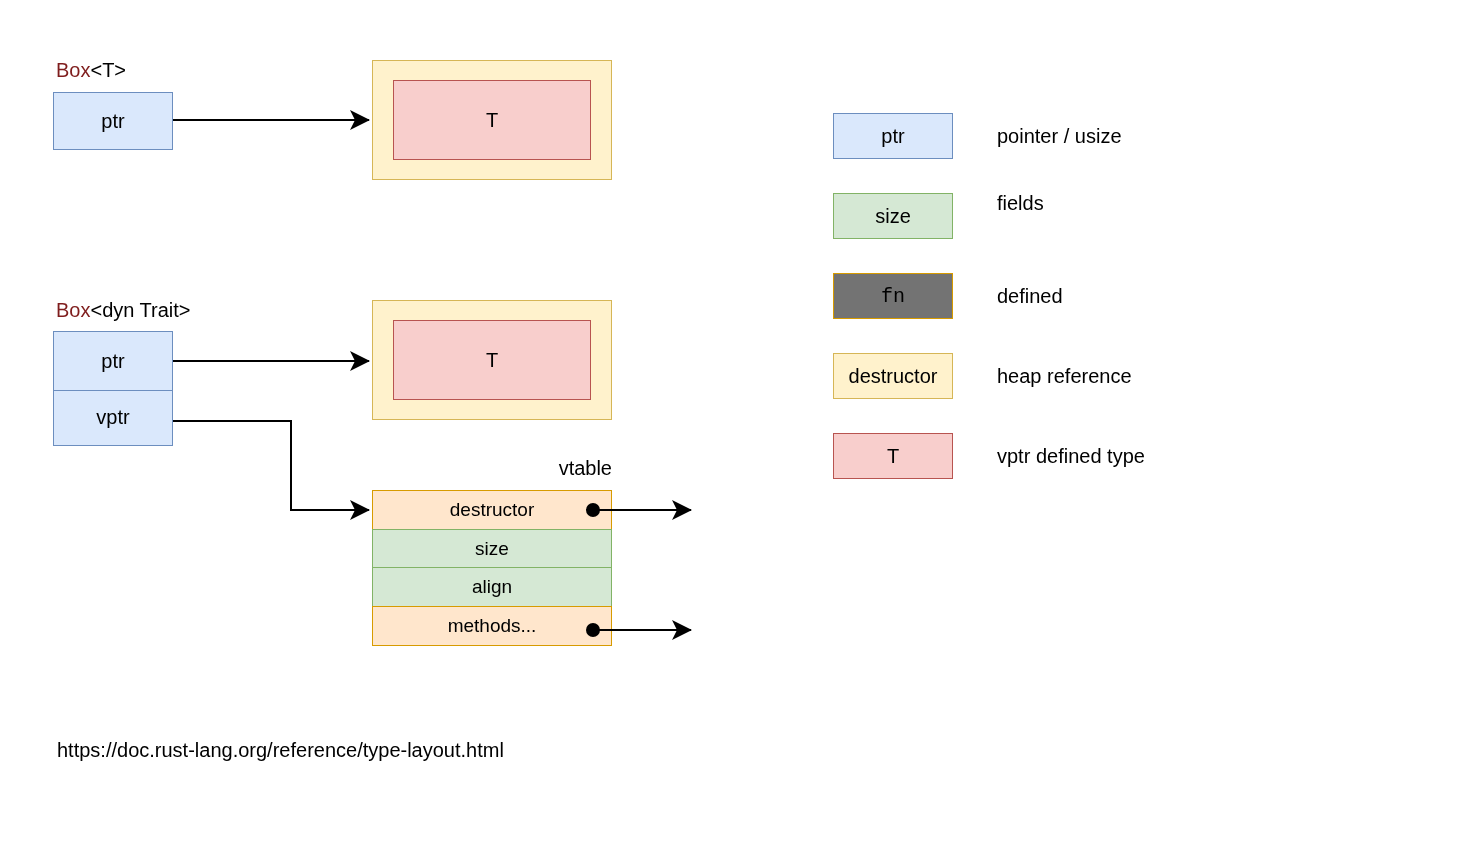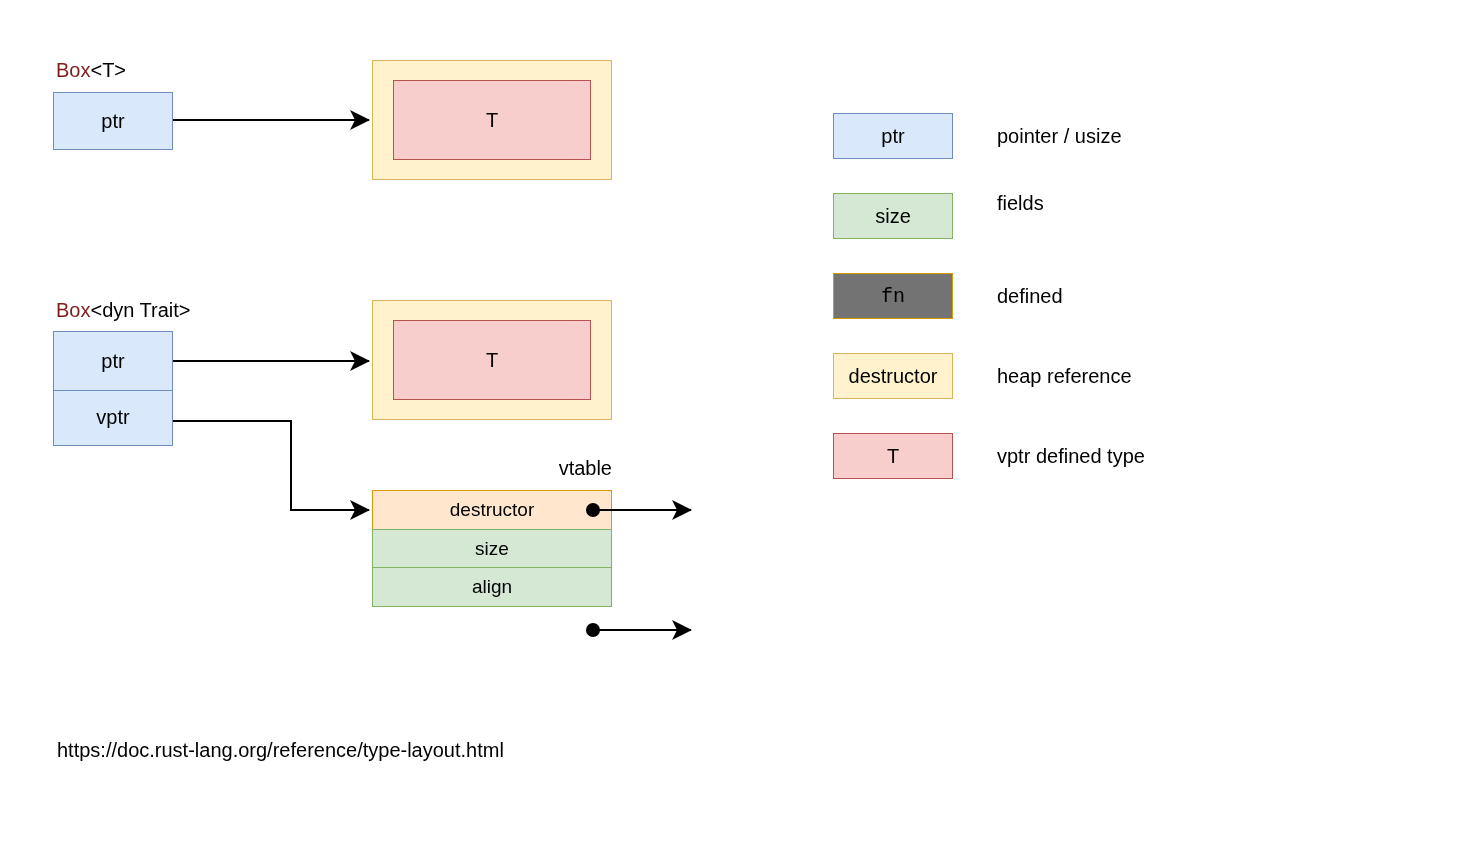--- a/index.html
+++ b/index.html
@@ -91,20 +91,23 @@
   <div class="abs vtable" style="left:372px;top:490px">
     <div class="vtable-row fn">
       <span>destructor</span>
     </div>
     <div class="vtable-row field">
       <span>size</span>
     </div>
     <div class="vtable-row field">
       <span>align</span>
     </div>
+    <div class="vtable-row fn">
+      <span>methods...</span>
+    </div>
   </div>
 
   <div class="abs legend-swatch ptr" style="left:833px;top:113px">
     <span>ptr</span>
   </div>
   <div class="abs legend-desc" style="left:997px;top:113px">pointer / usize</div>
 
   <div class="abs legend-swatch field" style="left:833px;top:193px">
     <span>size</span>
   </div>

